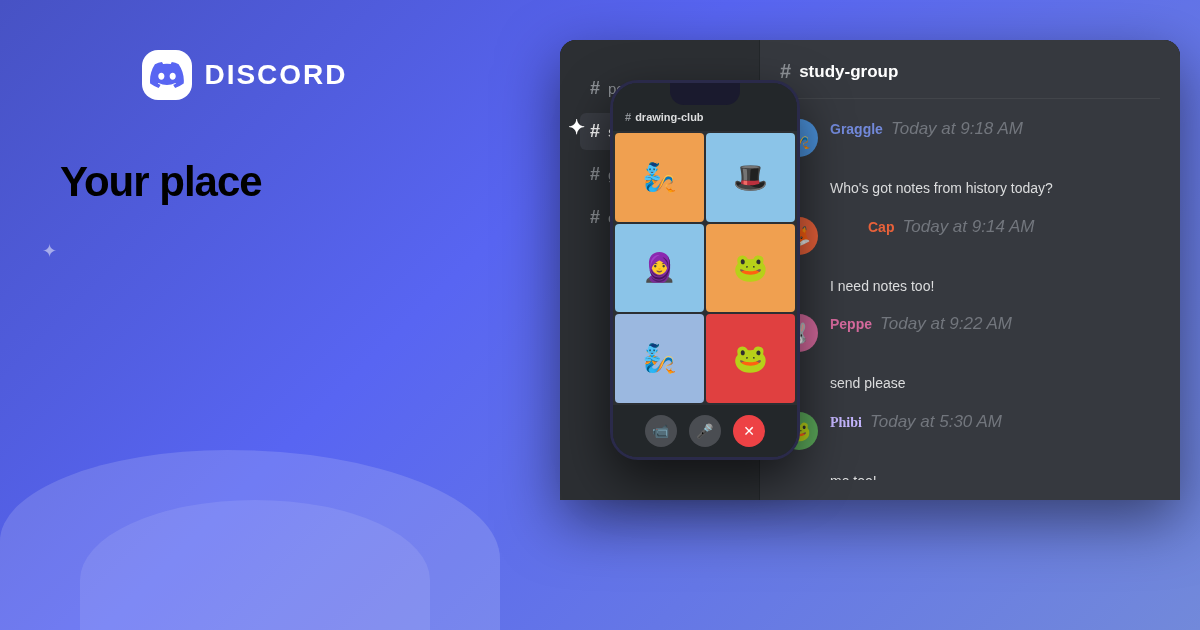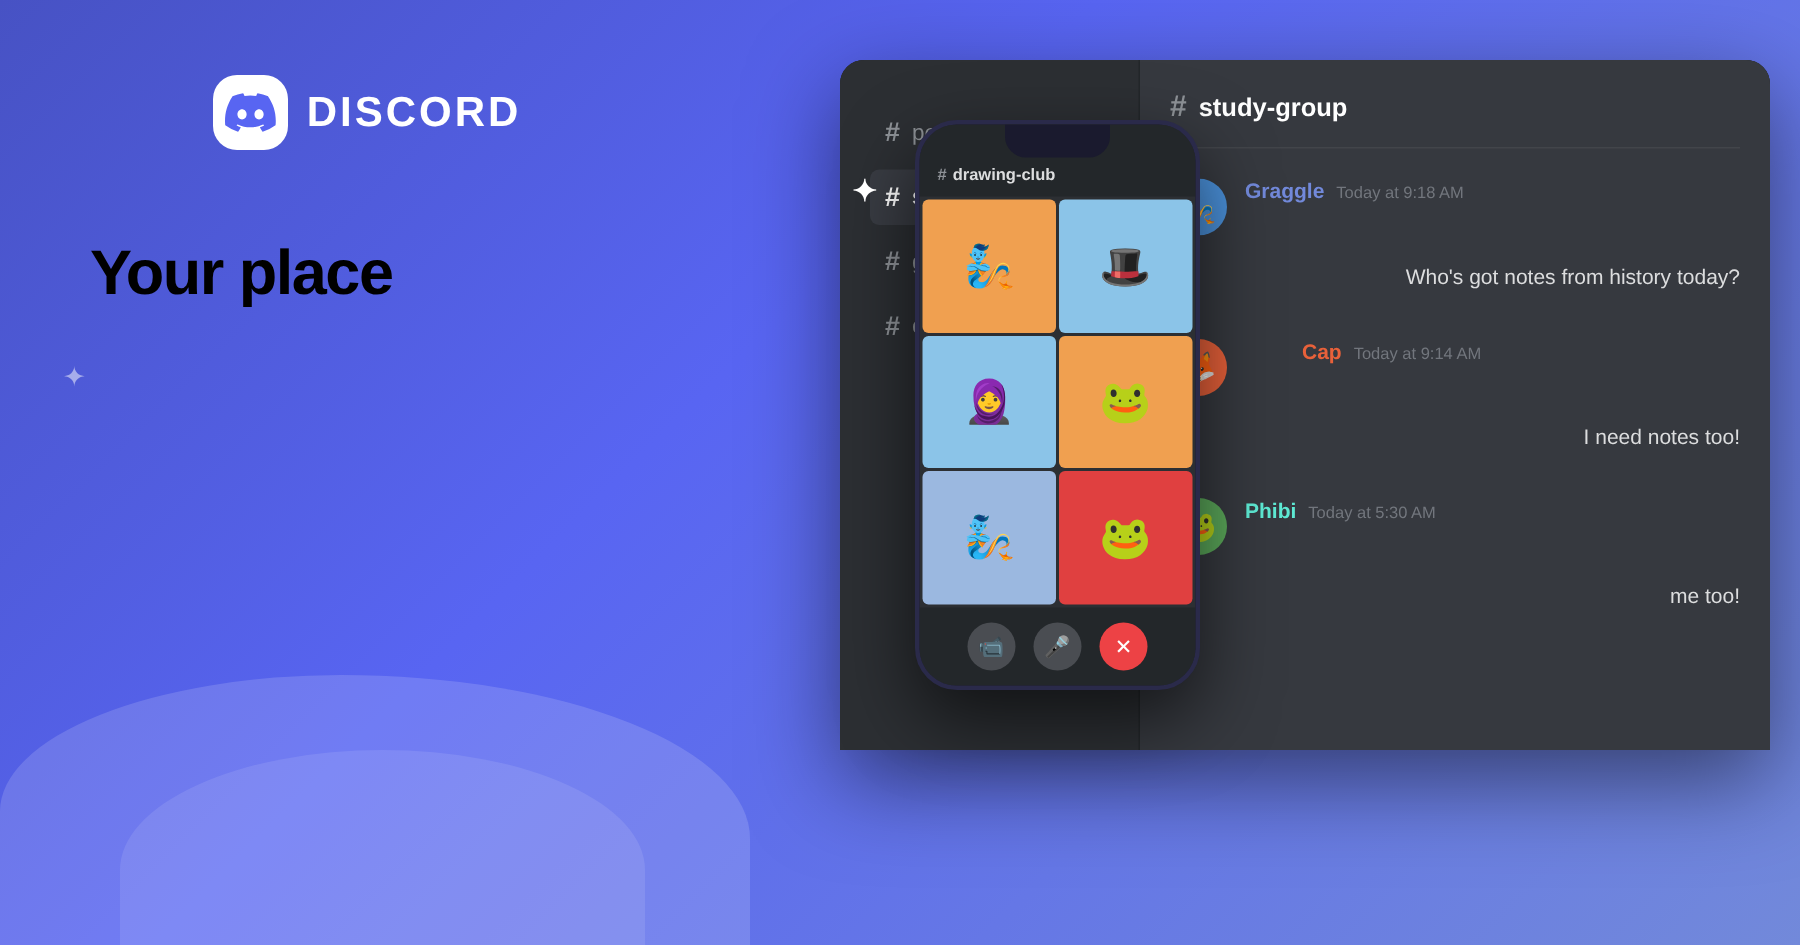--- a/index.html
+++ b/index.html
@@ -211,23 +211,22 @@
 
     .chat-header-title {
       font-size: 17px;
       font-weight: 700;
       color: white;
     }
 
     .message-list {
       display: flex;
       flex-direction: column;
-      gap: 31px;
-      overflow: hidden;
-      text-align: right;
+      gap: 18px;
+      overflow: hidden;
     }
 
     .message-item {
       display: flex;
       gap: 12px;
       align-items: flex-start;
     }
 
     .avatar {
       width: 38px;
@@ -269,25 +268,26 @@
     }
 
     .message-username {
       font-size: 14px;
       font-weight: 700;
     }
 
     .message-username.graggle { color: #7289da; }
     .message-username.cap { color: #e8613a; margin-left: 38px; }
     .message-username.peppe { color: #d4699c; }
-    .message-username.phibi { color: #5eead4; }
+    .message-username.phibi { color: #c4b5fd; font-family: Liberation Serif, serif; }
 
     .message-time {
-      font-size: 11px;
+      font-size: 17px;
       color: #72767d;
+      font-style: italic;
     }
 
     .message-text {
       font-size: 14px;
       color: #dcddde;
       line-height: 1.4;
       margin-top: 40px;
     }
 
     
@@ -465,20 +465,32 @@
             </div>
             <div class="message-content">
               <div class="message-header">
                 <span class="message-username cap">Cap</span>
                 <span class="message-time">Today at 9:14 AM</span>
               </div>
               <div class="message-text">I need notes too!</div>
             </div>
           </div>
 
+          <div class="message-item">
+            <div class="avatar avatar-peppe">
+              <div class="face-peppe">🐰</div>
+            </div>
+            <div class="message-content">
+              <div class="message-header">
+                <span class="message-username peppe">Peppe</span>
+                <span class="message-time">Today at 9:22 AM</span>
+              </div>
+              <div class="message-text">send please</div>
+            </div>
+          </div>
 
           <div class="message-item">
             <div class="avatar avatar-phibi">
               <div class="face-phibi">🐸</div>
             </div>
             <div class="message-content">
               <div class="message-header">
                 <span class="message-username phibi">Phibi</span>
                 <span class="message-time">Today at 5:30 AM</span>
               </div>

